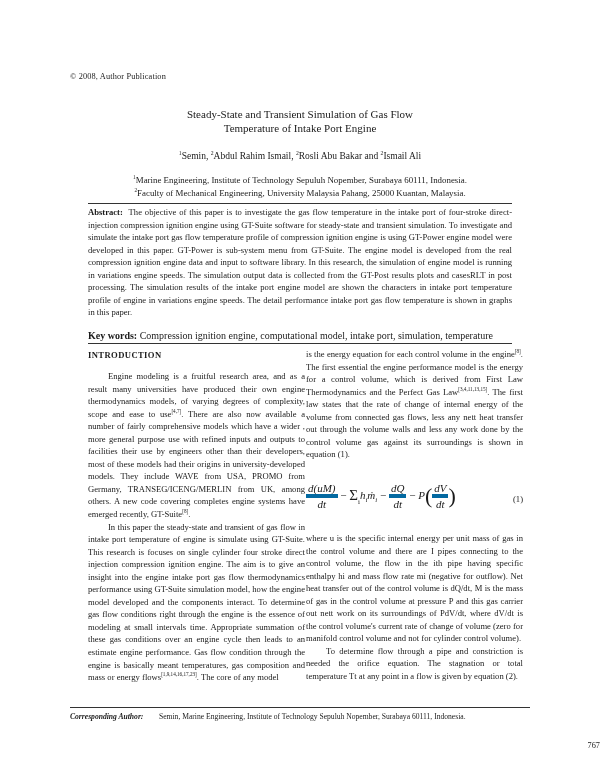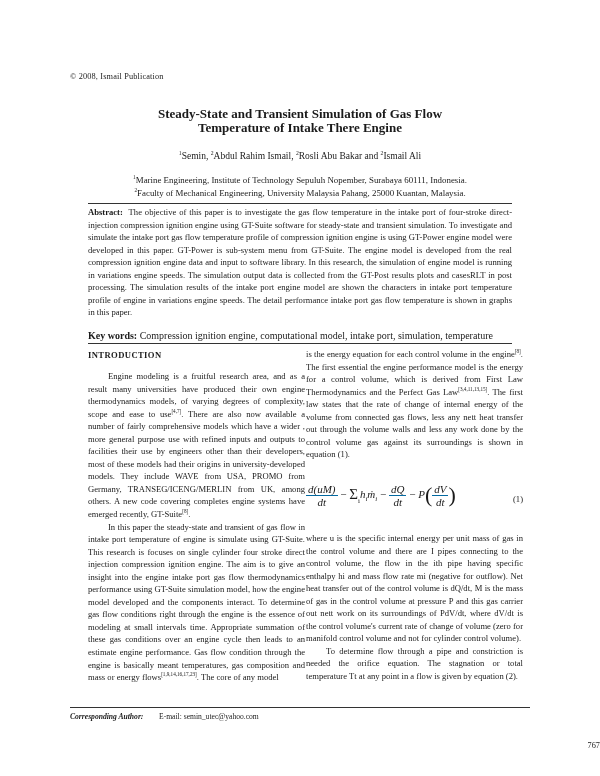--- a/index.html
+++ b/index.html
@@ -1,53 +1,53 @@
 <!DOCTYPE html>
 <html><head>
 <meta charset="utf-8">
 <style>
   html, body { margin:0; padding:0; background:#ffffff; }
   body { width:600px; height:776px; position:relative; overflow:hidden; color:#1a1a1a;
          font-family:"Liberation Serif","DejaVu Serif",serif; }
   .abs { position:absolute; }
   .journal { left:70px; top:71px; font-size:8.3px; line-height:12px; letter-spacing:0.15px; color:#222; }
-  .title { left:0; width:600px; top:107px; text-align:center; font-weight:bold; font-size:13px; line-height:14px; }
+  .title { left:0; width:600px; top:107px; text-align:center; font-weight:normal; font-size:11px; line-height:14px; }
   .authors { left:0; width:600px; top:151px; text-align:center; font-size:9.5px; }
   .affils { left:0; width:600px; top:174px; text-align:center; font-size:8.9px; line-height:12.5px; }
   sup { font-size:0.6em; vertical-align:super; line-height:0; }
   .rule { position:absolute; background:#333; }
   .abstract { left:88px; width:424px; top:206px; font-size:8.6px; line-height:12.5px; text-align:justify; }
   .abstract b { font-weight:bold; }
   .keywords { left:88px; width:424px; top:330px; font-size:10px; line-height:12px; white-space:nowrap; }
   .col { width:217px; font-size:8.6px; line-height:12.55px; text-align:justify; }
   .colL { left:88px; top:370px; }
   .colR { left:306px; top:348px; }
   .heading { left:88px; width:217px; top:350px; font-weight:bold; font-size:8.6px; letter-spacing:0.4px; }
   p { margin:0; }
   .ind { text-indent:20px; }
   .eq { left:306px; width:217px; top:482px; height:46px; font-size:11px; font-style:italic; }
   .eq .frac { display:inline-block; vertical-align:middle; text-align:center; }
   .eq .frac span { display:block; }
-  .eq .frac .num { border-bottom:1px solid #0369a1; padding:0 2px; }
+  .eq .frac .num { border-bottom:4px solid #0369a1; padding:0 2px; }
   .eqnum { position:absolute; right:0; top:12px; font-style:normal; font-size:8.6px; }
   .footer { left:88px; width:424px; top:712px; font-size:7.6px; line-height:10.5px; }
   .footer .lbl { position:absolute; left:0; top:0; font-weight:bold;font-style:italic; }
   .footer .txt { position:absolute; left:89px; top:0; width:340px; white-space:nowrap; }
   .pageno { left:0; width:600px; top:741px; text-align:right; font-size:8.3px; }
 </style>
 </head>
 <body>
 
 <div class="abs journal">
-  <div>© 2008, Ismail Publication</div>
+  <div>© 2008, Author Publication</div>
 </div>
 
 <div class="abs title">
   <div>Steady-State and Transient Simulation of Gas Flow</div>
-  <div>Temperature of Intake There Engine</div>
+  <div>Temperature of Intake Port Engine</div>
 </div>
 
 <div class="abs authors">
   <sup>1</sup><span>Semin, </span><sup>2</sup><span>Abdul Rahim Ismail, </span><sup>2</sup><span>Rosli Abu Bakar and </span><sup>2</sup><span>Ismail Ali</span>
 </div>
 
 <div class="abs affils">
   <div><sup>1</sup><span>Marine Engineering, Institute of Technology Sepuluh Nopember, Surabaya 60111, Indonesia.</span></div>
   <div><sup>2</sup><span>Faculty of Mechanical Engineering, University Malaysia Pahang, 25000 Kuantan, Malaysia.</span></div>
 </div>
@@ -82,17 +82,17 @@
 <div class="abs col" style="left:306px; top:532px;">
   <p>where u is the specific internal energy per unit mass of gas in the control volume and there are I pipes connecting to the control volume, the flow in the ith pipe having specific enthalpy hi and mass flow rate mi (negative for outflow). Net heat transfer out of the control volume is dQ/dt, M is the mass of gas in the control volume at pressure P and this gas carrier out nett work on its surroundings of PdV/dt, where dV/dt is the control volume's current rate of change of volume (zero for manifold control volume and not for cylinder control volume).</p>
   <p class="ind">To determine flow through a pipe and constriction is needed the orifice equation. The stagnation or total temperature Tt at any point in a flow is given by equation (2).</p>
 </div>
 
 <div class="rule" style="left:70px; top:707px; width:460px; height:1px;"></div>
 
 <div class="abs footer" style="left:70px; width:460px;">
   <span class="lbl">Corresponding Author:</span>
   <div class="txt">
-    <div>E-mail: semin_utec@yahoo.com</div>
+    <div>Semin,  Marine Engineering, Institute of Technology Sepuluh Nopember, Surabaya 60111, Indonesia.</div>
   </div>
 </div>
 
 <div class="abs pageno">767</div>
 
 </body></html>

